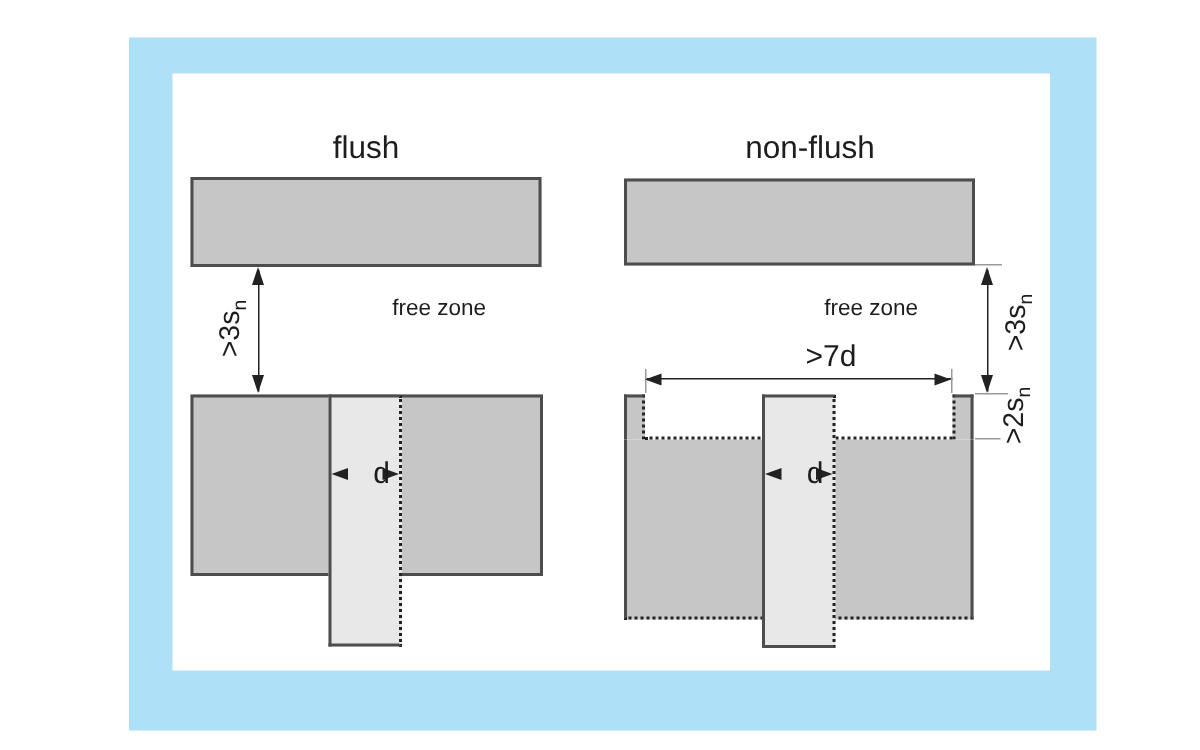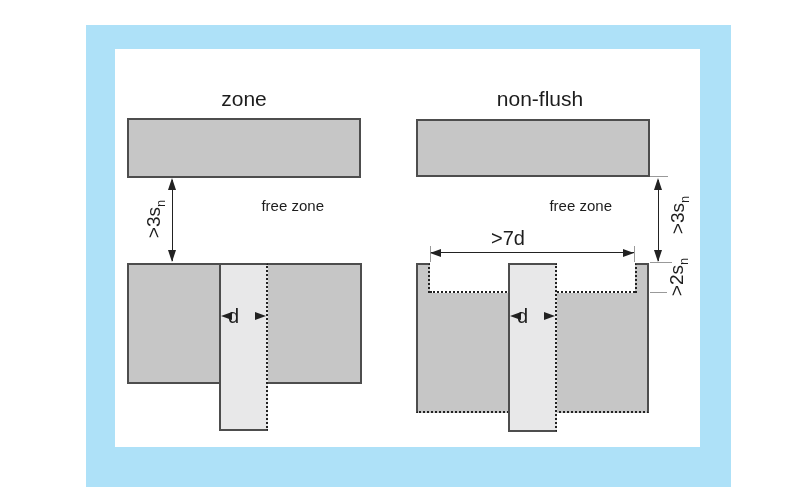--- a/index.html
+++ b/index.html
@@ -38,37 +38,37 @@
   .ext{background:var(--ext-gray);}
   .tick{width:1px;background:var(--ext-gray);}
   .arr{width:0;height:0;z-index:3;}
   .arr-up{border-left:4px solid transparent;border-right:4px solid transparent;border-bottom:12px solid var(--dim-dark);}
   .arr-down{border-left:4px solid transparent;border-right:4px solid transparent;border-top:12px solid var(--dim-dark);}
   .arr-left{border-top:4px solid transparent;border-bottom:4px solid transparent;border-right:11px solid var(--dim-dark);}
   .arr-right{border-top:4px solid transparent;border-bottom:4px solid transparent;border-left:11px solid var(--dim-dark);}
   .lbl{white-space:nowrap;z-index:4;}
   .title{font-size:21px;line-height:24px;text-align:center;}
   .freezone{font-size:15px;line-height:24px;text-align:right;}
-  .dimtxt{font-size:20px;line-height:22px;text-align:left;}
+  .dimtxt{font-size:20px;line-height:22px;text-align:right;}
   .rot{
     font-size:19px;line-height:22px;text-align:center;
     transform:rotate(-90deg);transform-origin:center;
   }
   sub{font-size:68%;line-height:1;}
 </style>
 </head>
 <body>
 
 <div class="stage">
 
   <div class="abs frame" style="left:86px;top:25px;width:645px;height:462px;"></div>
   <div class="abs canvas" style="left:115px;top:49px;width:585px;height:398px;"></div>
 
   <div>
-    <div class="abs lbl title" style="left:154px;top:87px;width:180px;">zone</div>
+    <div class="abs lbl title" style="left:154px;top:87px;width:180px;">flush</div>
 
     <div class="abs plate" style="left:127px;top:118px;width:234px;height:60px;"></div>
 
     <div class="abs vline" style="left:172px;top:180px;height:81px;"></div>
     <div class="abs arr arr-up" style="left:168px;top:178px;"></div>
     <div class="abs arr arr-down" style="left:168px;top:250px;"></div>
     <div class="abs lbl rot" style="left:128px;top:208px;width:52px;height:22px;"><span>&gt;3s</span><sub>n</sub></div>
 
     <div class="abs lbl freezone" style="left:164px;top:194px;width:160px;">free zone</div>
 

